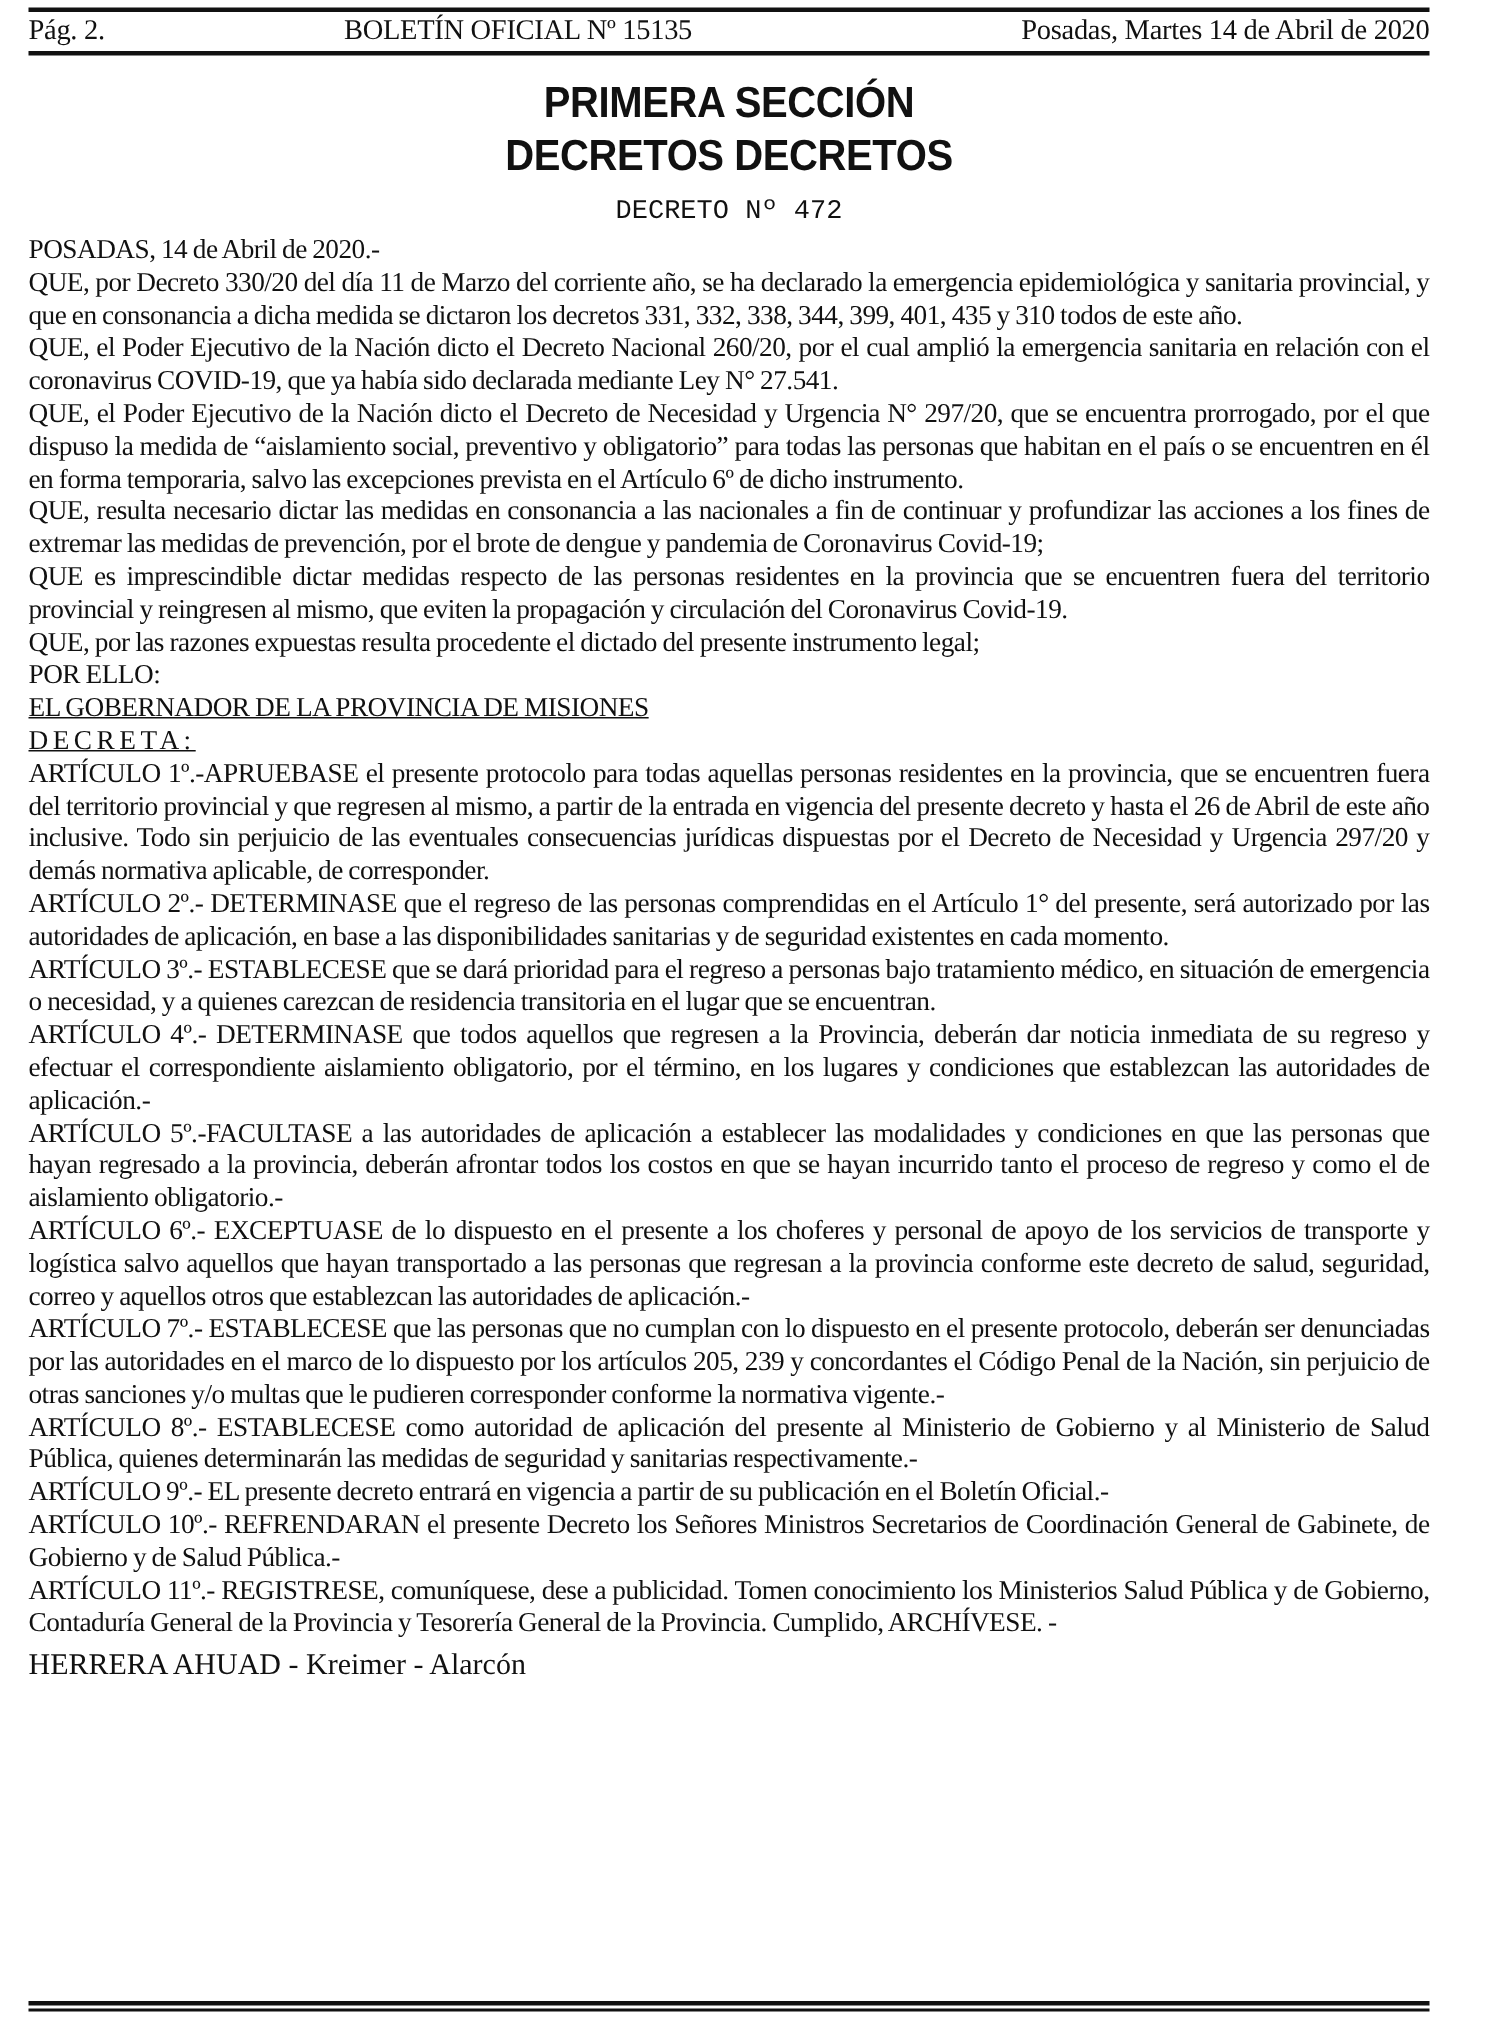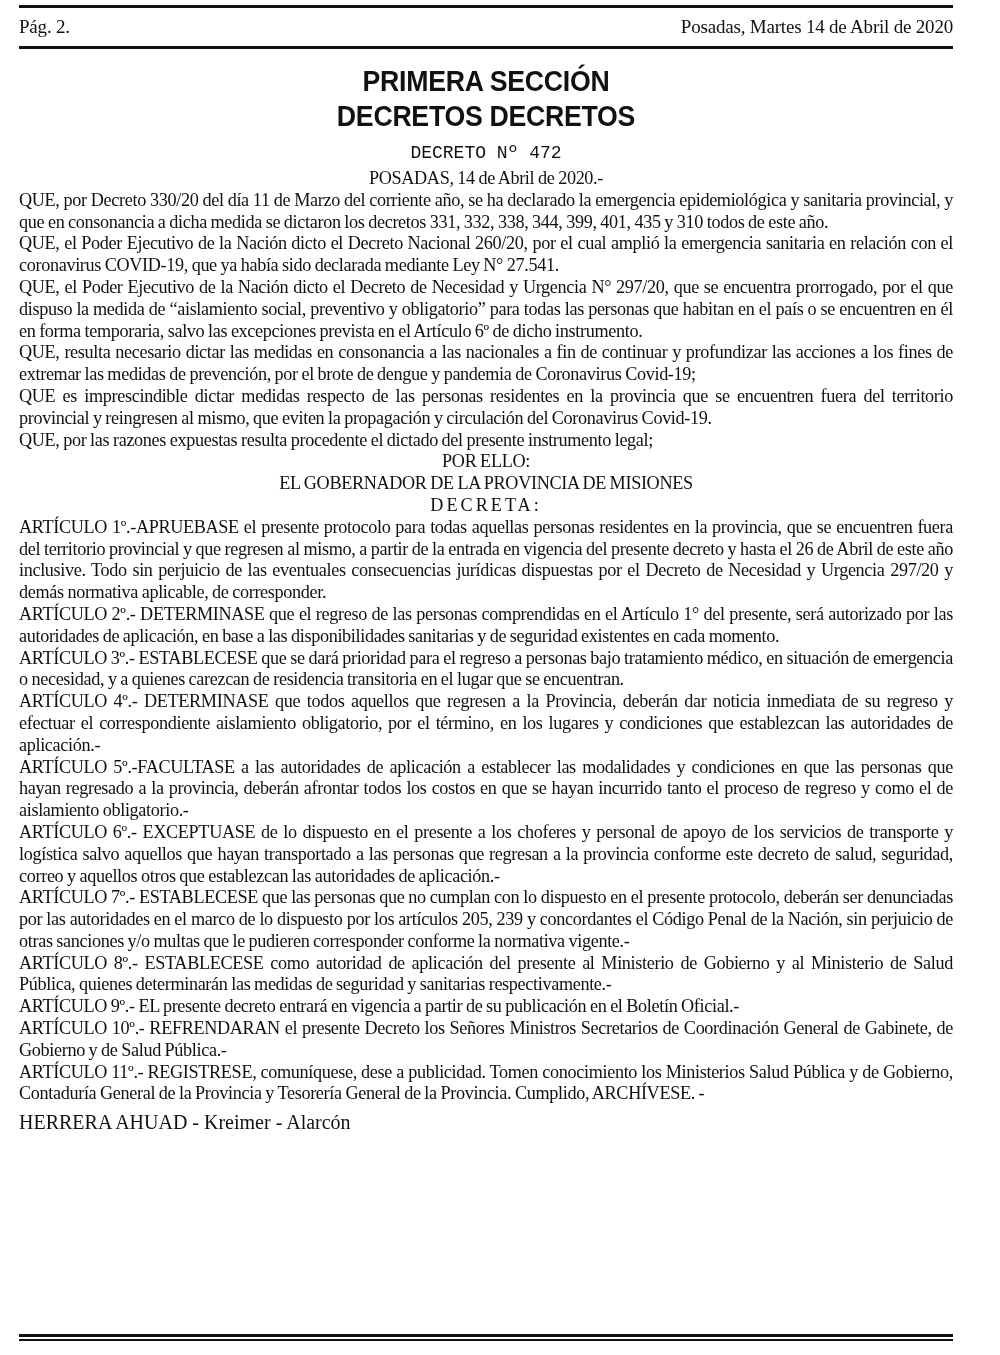--- a/index.html
+++ b/index.html
@@ -2,54 +2,55 @@
 <html><head>
   <meta charset="utf-8">
   <style>
     html, body { margin: 0; padding: 0; background: #ffffff; }
     body { width: 1000px; height: 1355px; position: relative; overflow: hidden; color: #111; }
     .page { position: absolute; left: 19px; top: 0; width: 934px; }
     .rule { height: 3px; background: #111; }
     .rule-top { margin-top: 5px; }
     .running-header {
       display: flex; justify-content: space-between; align-items: center;
-      font-family: "Liberation Serif", serif; font-size: 19px; height: 38px; line-height: 38px;
+      font-family: "Liberation Serif", serif; font-size: 19px; height: 26px; line-height: 38px;
       letter-spacing: -0.2px;
     }
     .section-title {
       text-align: center; font-family: "Liberation Sans", sans-serif; font-weight: bold;
       font-size: 29px; line-height: 35px; margin-top: 15px; transform: scaleX(0.92); letter-spacing: -0.3px;
     }
     .decree-number {
       text-align: center; font-family: Liberation Mono, monospace; font-size: 18px;
       margin-top: 8px; line-height: 22px;
     }
     .body-text {
       font-family: "Liberation Serif", serif; font-size: 18.2px; line-height: 21.8px;
       margin-top: 4px; text-align: justify; letter-spacing: -0.35px; word-spacing: -0.5px;
     }
     .body-text p { margin: 0; }
-    .body-text p.left { text-align: center; }
-    .center-line { text-align: center; }
+    .body-text p.left { text-align: left; }
+    .center-line { text-align: left; text-decoration: underline; }
     .decreta { letter-spacing: 3px; }
     .signature {
       text-align: left; font-family: "Liberation Serif", serif; 
       font-size: 20px; margin-top: 6px; line-height: 22px;
     }
     .double-rule { position: absolute; left: 19px; width: 934px; }
     .double-rule .r1 { height: 3px; background: #111; margin-top: 0; }
     .double-rule .r2 { height: 2px; background: #111; margin-top: 2px; }
   </style>
 </head>
 <body>
 
 <div class="page">
   <div class="rule rule-top"></div>
   <div class="running-header">
     <span>Pág. 2.</span>
+    <span style="margin-left:-60px;">BOLETÍN OFICIAL  Nº 15135</span>
     <span>Posadas, Martes 14 de Abril de 2020</span>
   </div>
   <div class="rule"></div>
 
   <div class="section-title">
     <div>PRIMERA SECCIÓN</div>
     <div>DECRETOS DECRETOS</div>
   </div>
   <div class="decree-number">DECRETO Nº 472</div>
 

